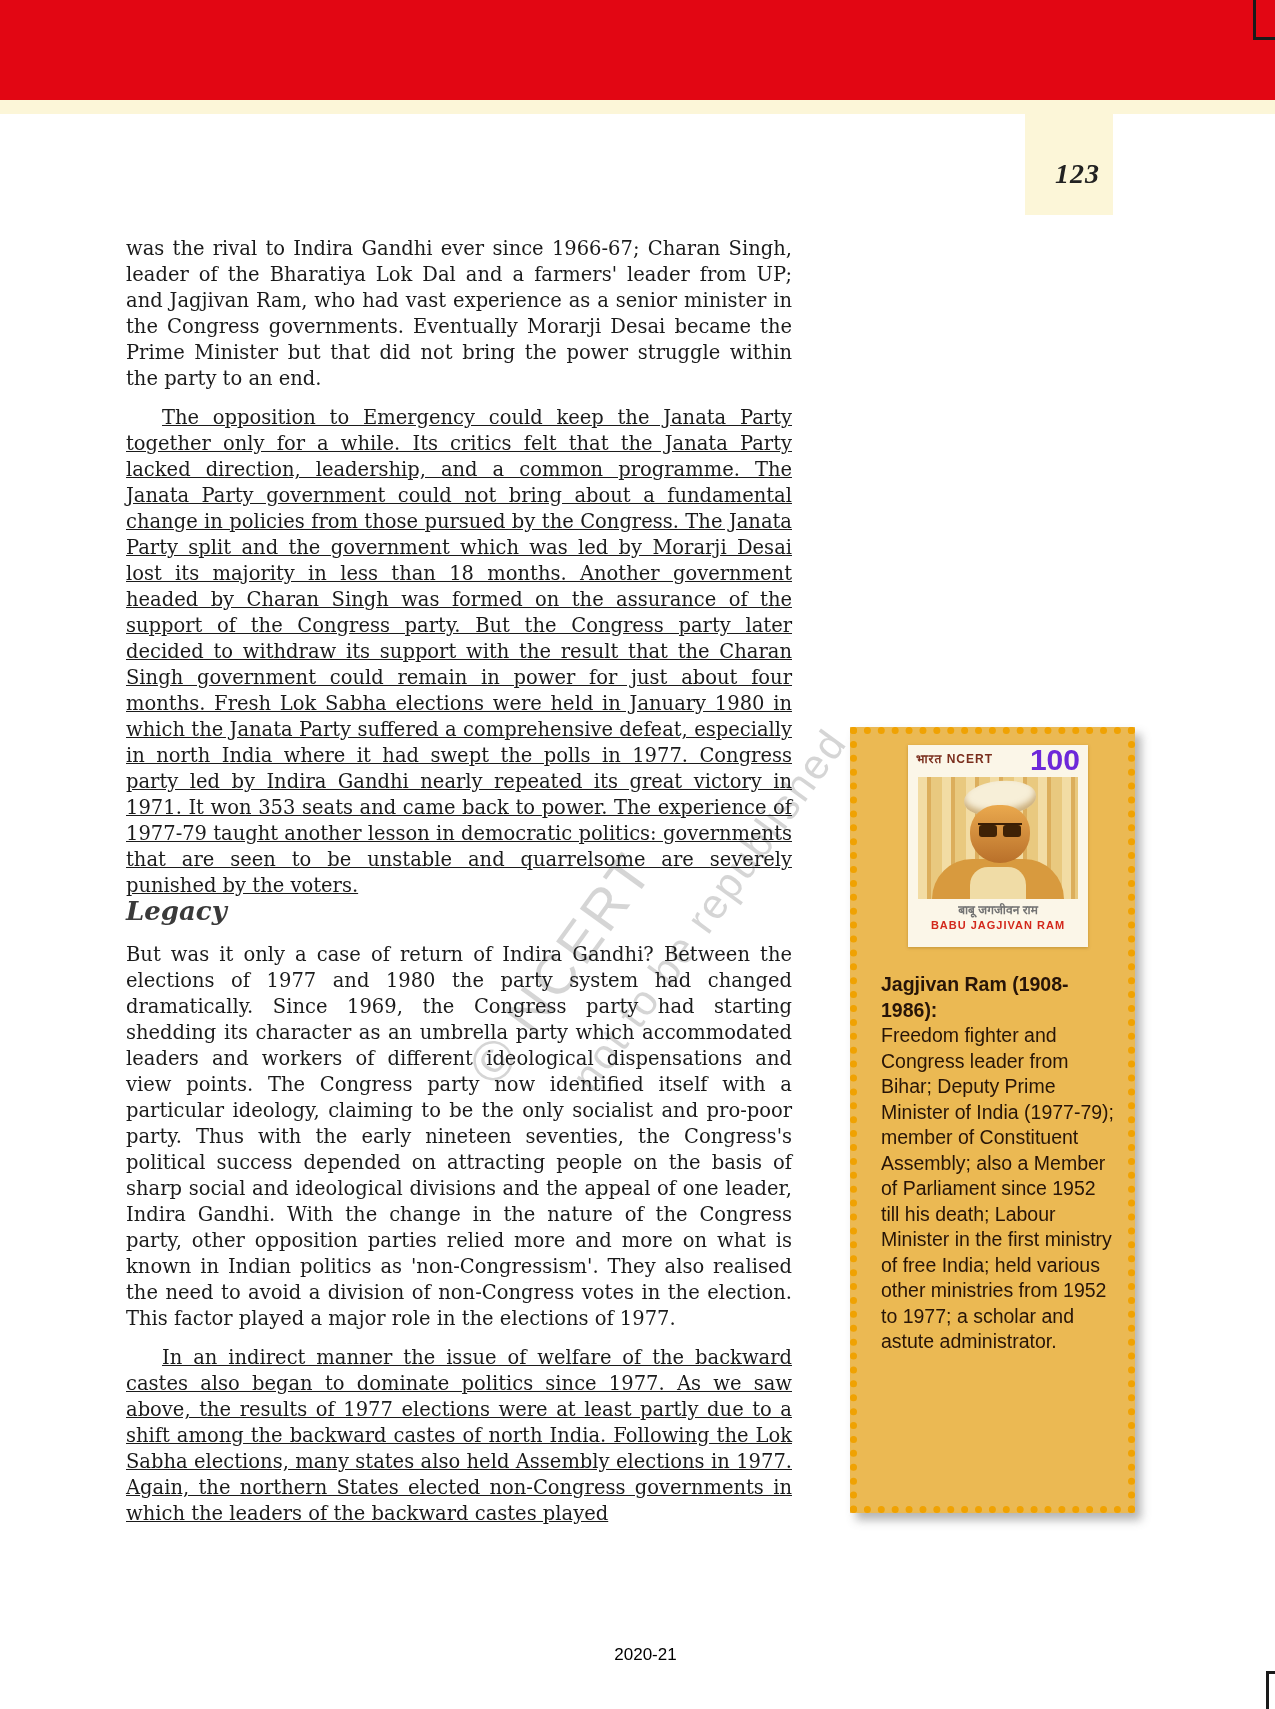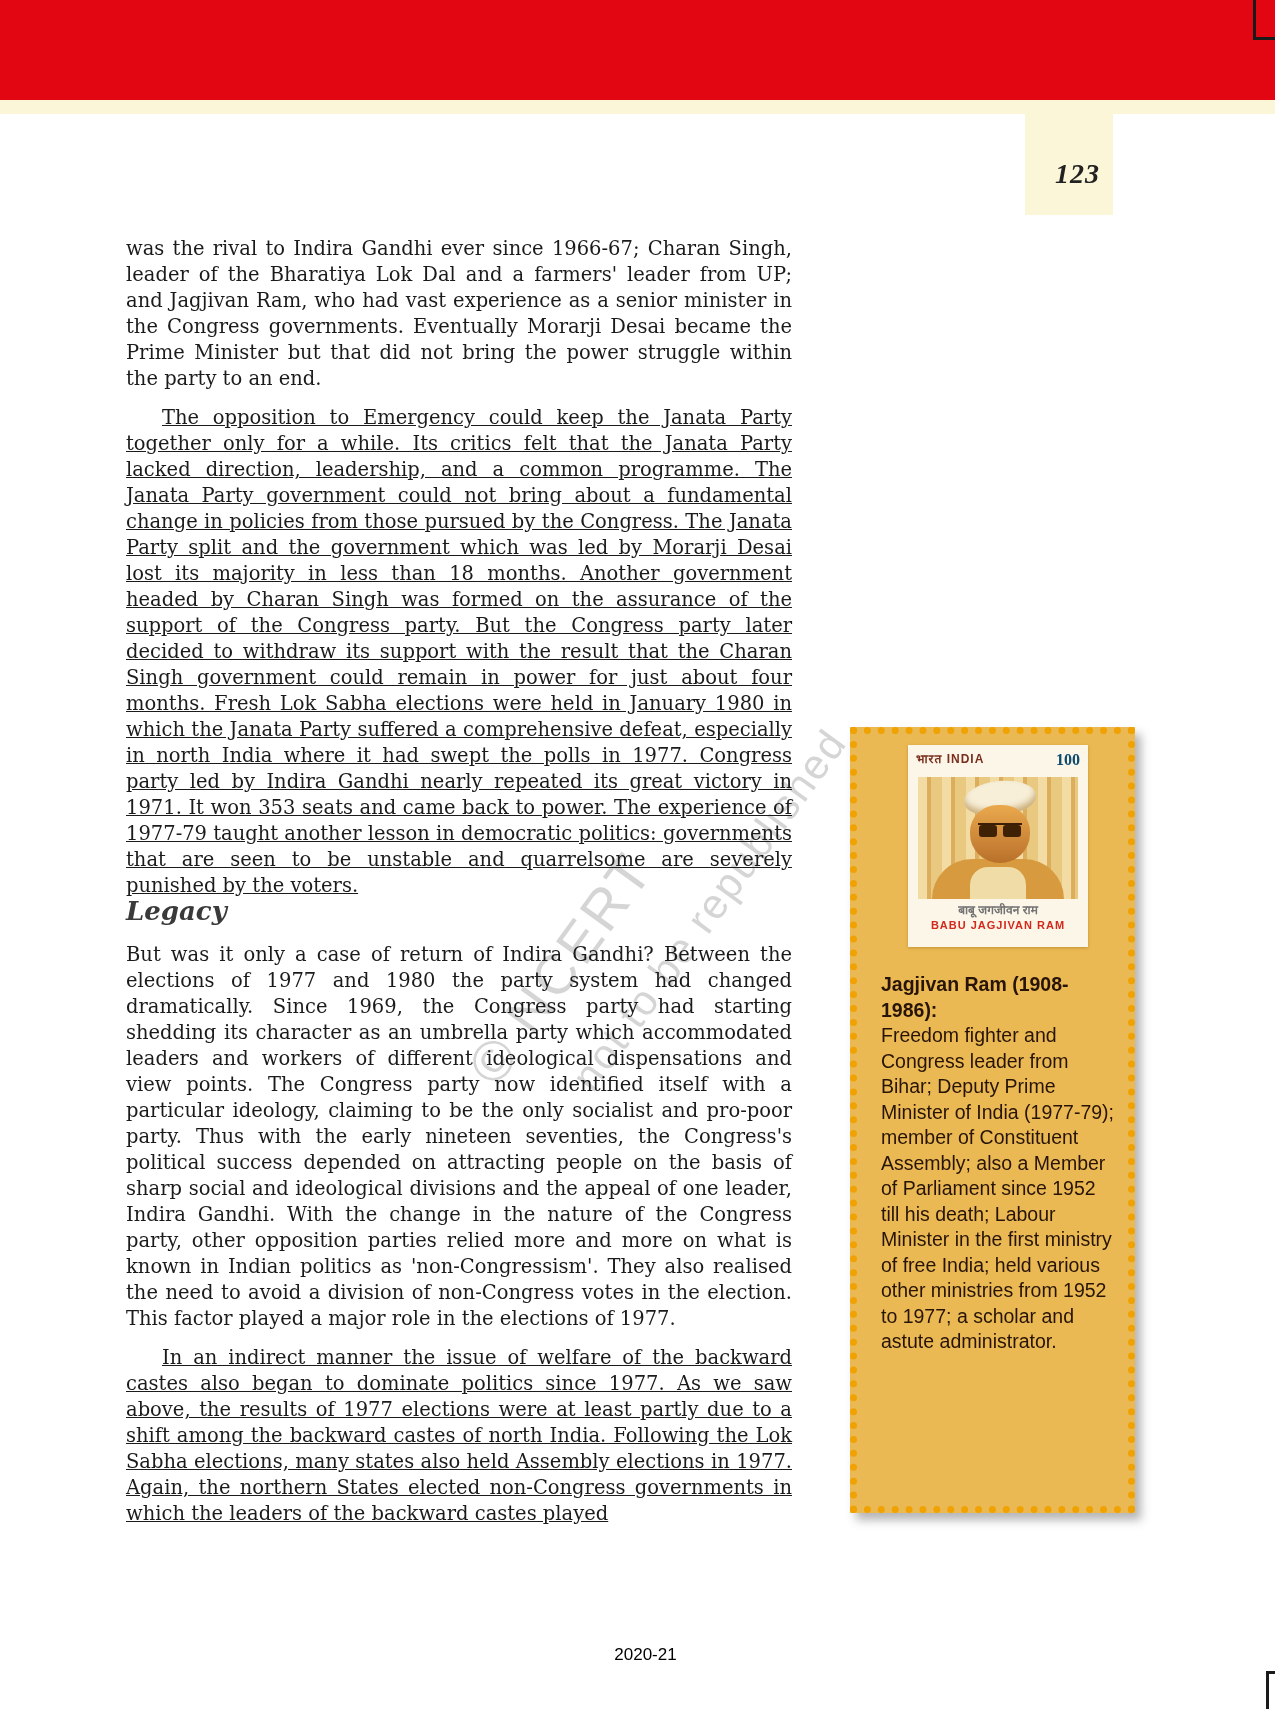--- a/index.html
+++ b/index.html
@@ -78,22 +78,22 @@
   }
   .stamp-header{
     position:absolute;top:5px;left:8px;right:8px;height:24px;
     display:flex;justify-content:space-between;align-items:flex-start;
   }
   .stamp-country{
     font-family:"Liberation Sans", sans-serif;font-weight:bold;
     font-size:12px;color:#7a2e1d;letter-spacing:1px;
   }
   .stamp-denom{
-    font-family:Liberation Serif, serif;font-weight:bold;
-    font-size:16px;color:#0c4a6e;line-height:20px;
+    font-family:Liberation Sans, sans-serif;font-weight:bold;
+    font-size:30px;color:#6d28d9;line-height:20px;
   }
   .stamp-art{
     position:absolute;left:10px;top:32px;width:160px;height:122px;
     background:repeating-linear-gradient(90deg,#f2dca4 0 9px,#dcae5c 9px 13px,#e9c97f 13px 24px);
     overflow:hidden;
   }
   .figure-cap{
     position:absolute;left:46px;top:4px;width:72px;height:34px;
     background:#f7efd8;border-radius:50% 50% 45% 45%;
     transform:rotate(-6deg);box-shadow:inset 0 -5px 6px rgba(160,110,30,0.5);
@@ -172,21 +172,21 @@
 
   <div class="textcol group2">
     <h2 class="section-heading">Legacy</h2>
     <p>But was it only a case of return of Indira Gandhi? Between the elections of 1977 and 1980 the party system had changed dramatically.  Since 1969, the Congress party had starting shedding its character as an umbrella party which accommodated leaders and workers of different ideological dispensations and view points.  The Congress party now identified itself with a particular ideology, claiming to be the only socialist and pro-poor party.  Thus with the early nineteen seventies, the Congress's political success depended on attracting people on the basis of sharp social and ideological divisions and the appeal of one leader, Indira Gandhi. With the change in the nature of the Congress party, other opposition parties relied more and more on what is known in Indian politics as 'non-Congressism'. They also realised the need to avoid a division of non-Congress votes in the election. This factor played a major role in the elections of 1977.</p>
     <p class="indent">In an indirect manner the issue of welfare of the backward castes also began to dominate politics since 1977. As we saw above, the results of 1977 elections were at least partly due to a shift among the backward castes of north India. Following the Lok Sabha elections, many states also held Assembly elections in 1977. Again, the northern States elected non-Congress governments in which the leaders of the backward castes played</p>
   </div>
 
   <div class="stamp-box">
     <div class="stamp">
       <div class="stamp-header">
-        <span class="stamp-country">भारत INDIA</span>
+        <span class="stamp-country">भारत NCERT</span>
         <span class="stamp-denom">100</span>
       </div>
       <div class="stamp-art">
         <div class="figure-cap"></div>
         <div class="figure-body"></div>
         <div class="figure-kurta"></div>
         <div class="figure-face">
           <div class="figure-glasses"></div>
         </div>
       </div>

